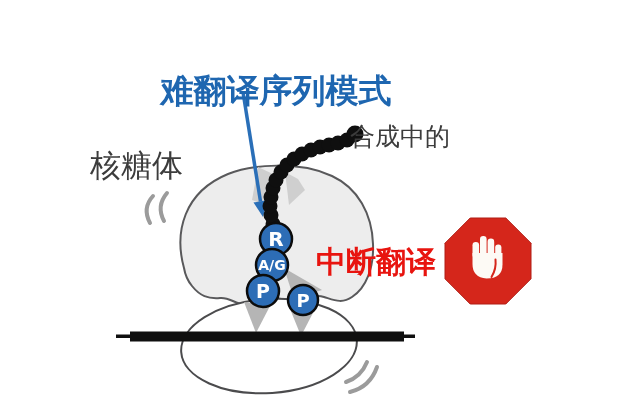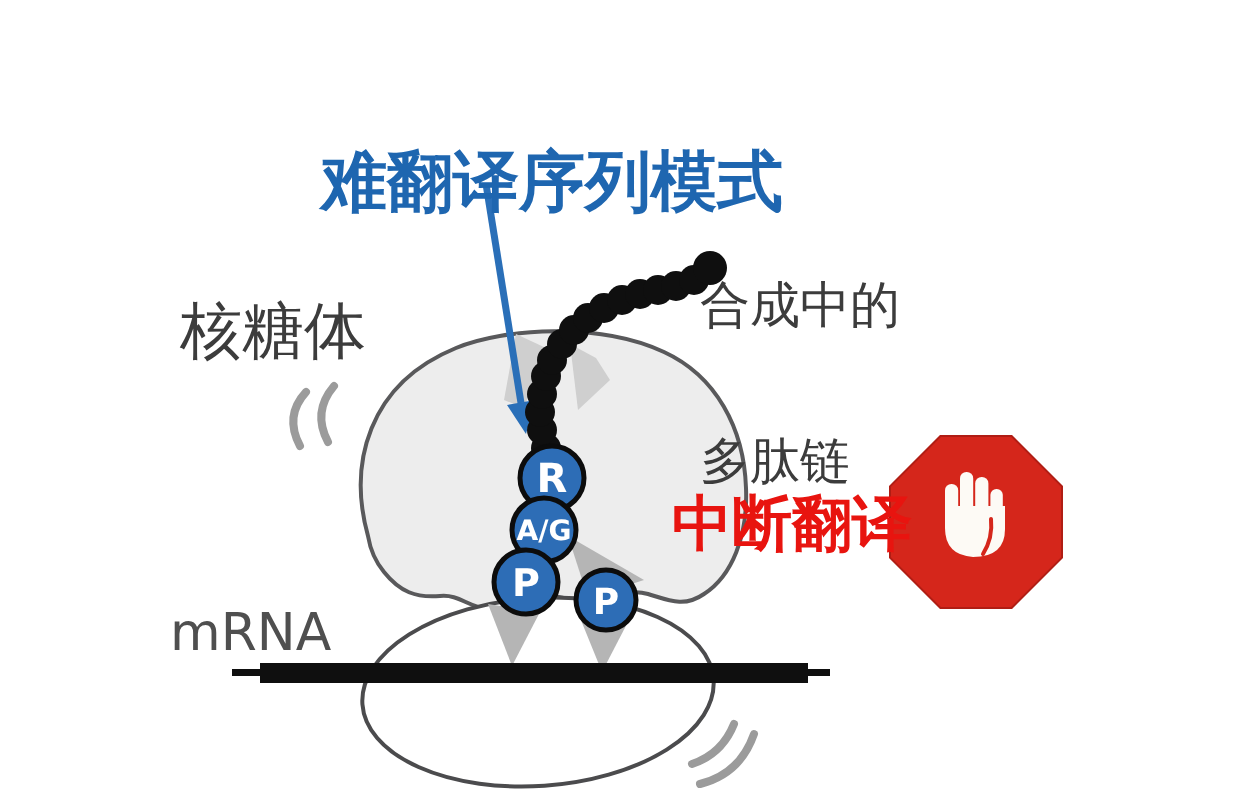--- a/index.html
+++ b/index.html
@@ -2,24 +2,24 @@
 <html style="--title-blue: #1e66b0; --arrow-blue: #2a6fb8; --residue-blue: #2d6db6; --alert-red: #e8140f; --stop-sign-red: #d5261b; --ribosome-fill: #ededed; --ribosome-outline: #59595b; --small-subunit-outline: #4b4b4d; --gray-accessory: #b5b5b5; --motion-gray: #9b9b9b; --chain-black: #0f0f0f; --label-dark: #3c3c3c;"><head>
 <meta charset="utf-8">
 <style>
   html,body{margin:0;padding:0;background:#fff;}
   #stage{position:relative;width:624px;height:400px;background:#fff;overflow:hidden;
          font-family:"DejaVu Sans","Liberation Sans",sans-serif;}
   #diagram{position:absolute;left:0;top:0;}
   .lbl{position:absolute;white-space:pre;}
   .title{left:36px;top:1px;width:480px;text-align:center;font-weight:700;
          font-size:33px;line-height:36px;color:var(--title-blue);}
-  .nascent{left:350px;top:88px;font-size:25px;line-height:26px;color:var(--label-dark);}
+  .nascent{left:350px;top:72px;font-size:25px;line-height:26px;color:var(--label-dark);}
   .ribosome-lbl{left:90px;top:145px;font-size:31px;color:var(--label-dark);}
   .mrna-lbl{left:85px;top:302px;font-size:26px;color:#4f4f4f;}
-  .stop-lbl{left:316px;top:242px;font-size:30px;font-weight:700;color:var(--alert-red);margin-left:20px;}
+  .stop-lbl{left:316px;top:242px;font-size:30px;font-weight:700;color:var(--alert-red);}
   .blob{fill:var(--ribosome-fill);stroke:var(--ribosome-outline);stroke-width:2;}
   .ssu{fill:#ffffff;stroke:var(--small-subunit-outline);stroke-width:2;}
   .wedge{fill:var(--gray-accessory);stroke:none;}
   .flap{fill:#cfcfcf;stroke:none;}
   .motion{fill:none;stroke:var(--motion-gray);stroke-width:4;stroke-linecap:round;}
   .bead{fill:var(--chain-black);}
   .mrna-bar{fill:var(--chain-black);}
   .residue{fill:var(--residue-blue);stroke:#0c0c0c;stroke-width:2.5;}
   .residue-txt{fill:#ffffff;font-weight:700;text-anchor:middle;
                font-family:"DejaVu Sans","Liberation Sans",sans-serif;}
@@ -113,21 +113,19 @@
       </g>
     </g>
   </svg>
 
   <div class="lbl title">
     <div>难翻译序列模式</div>
   </div>
 
   <div class="lbl nascent">
     <div>合成中的</div>
-    <div>多肽链</div>
   </div>
 
   <div class="lbl ribosome-lbl">核糖体</div>
 
-  <div class="lbl mrna-lbl">mRNA</div>
 
   <div class="lbl stop-lbl">中断翻译</div>
 </div>
 
 </body></html>

